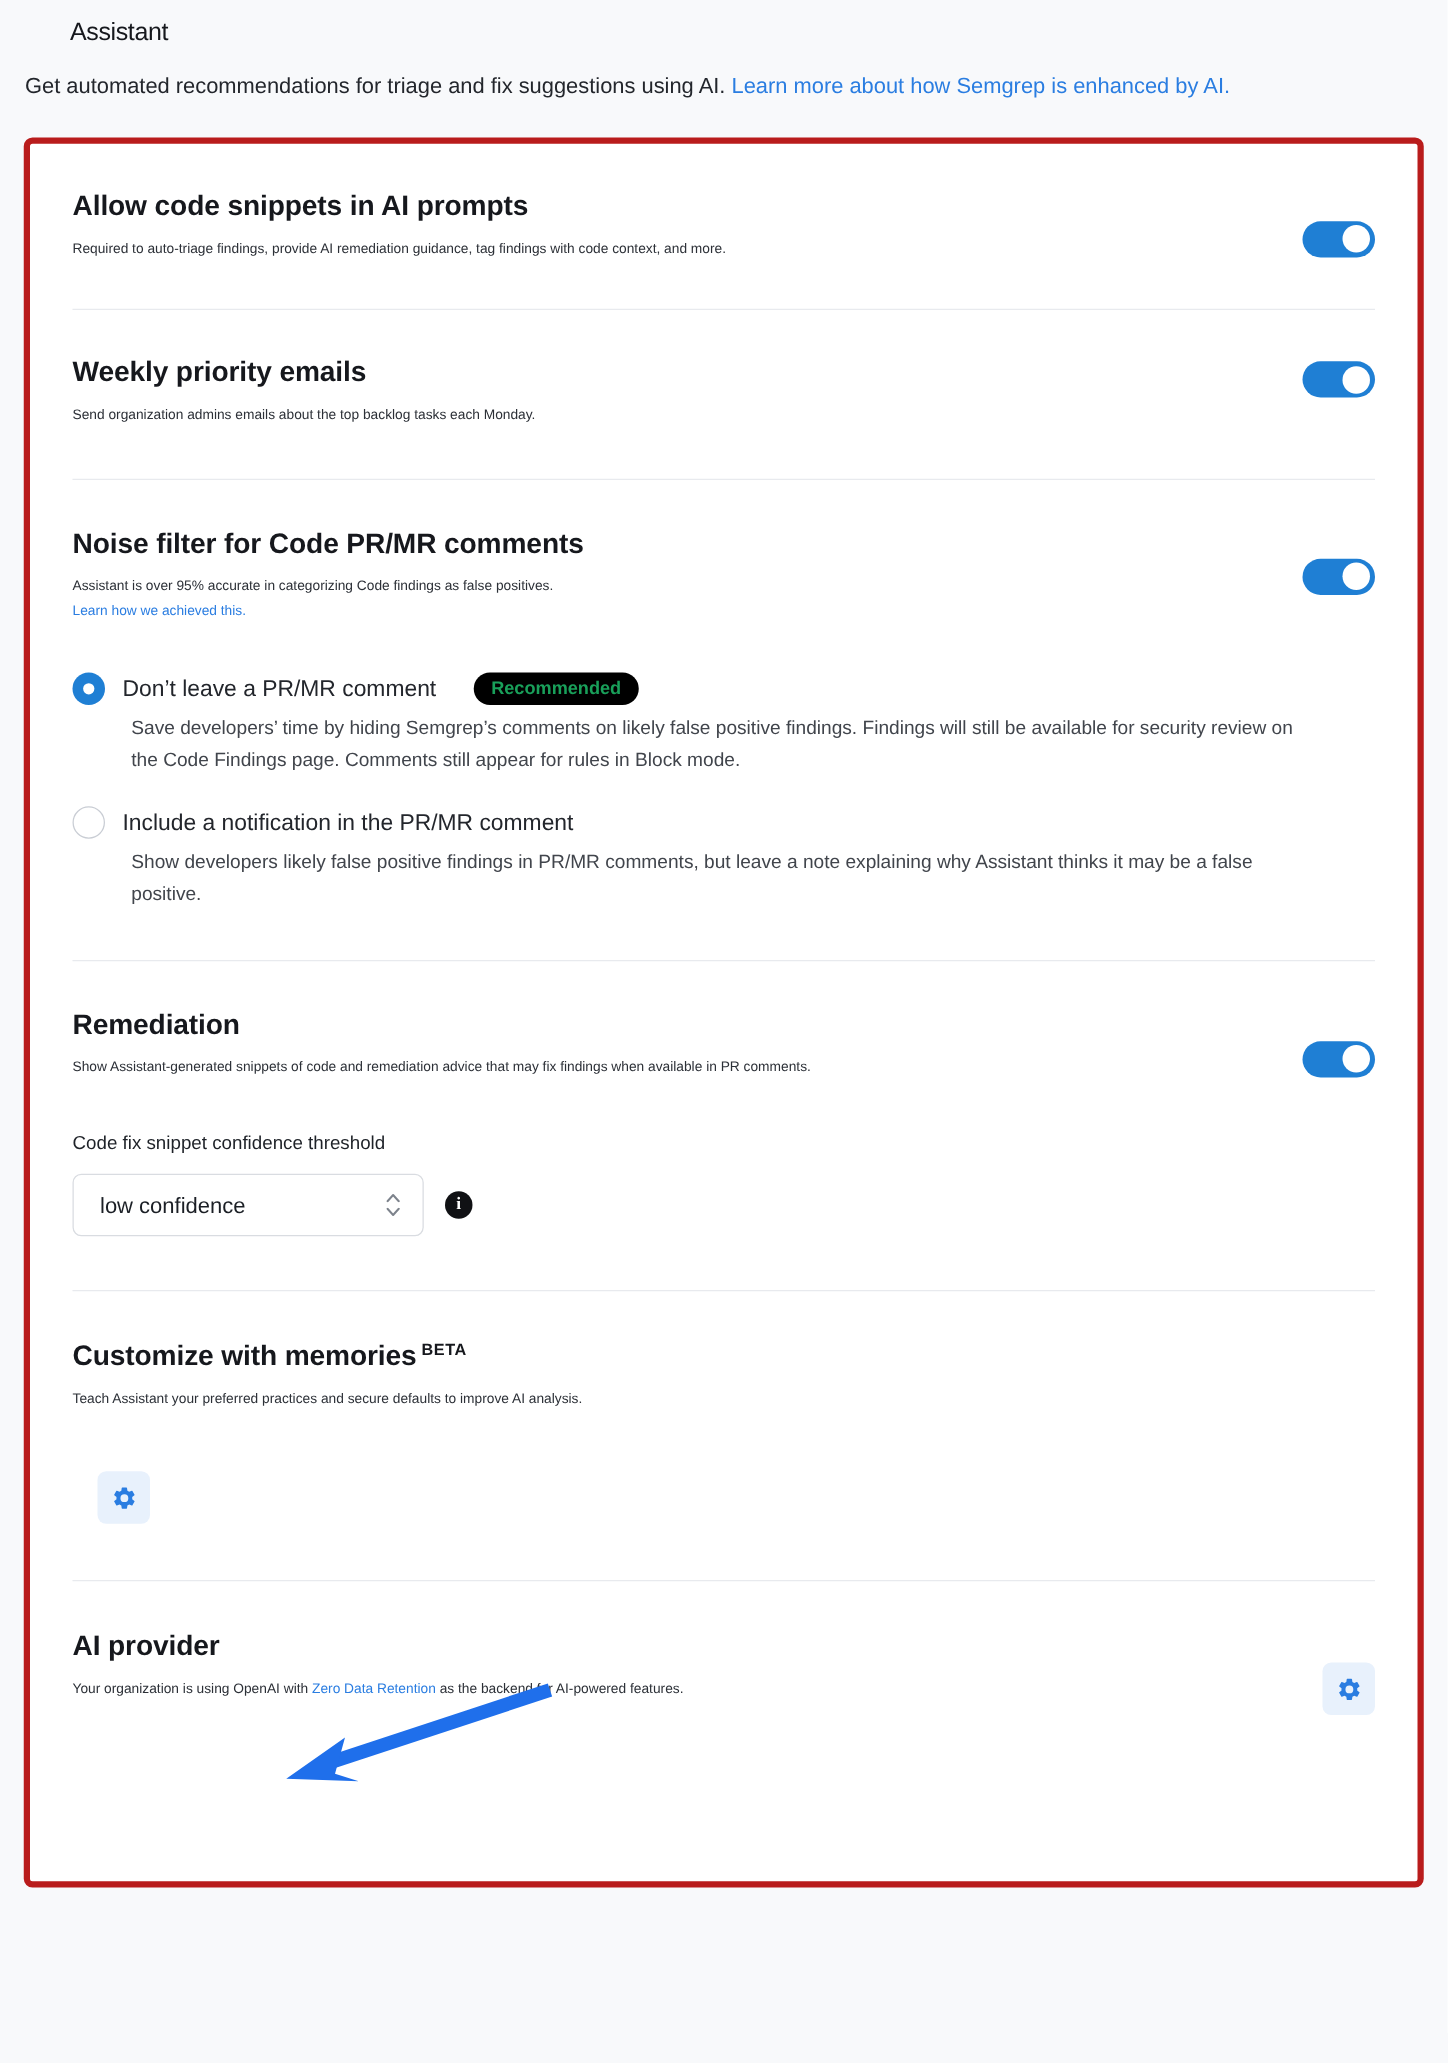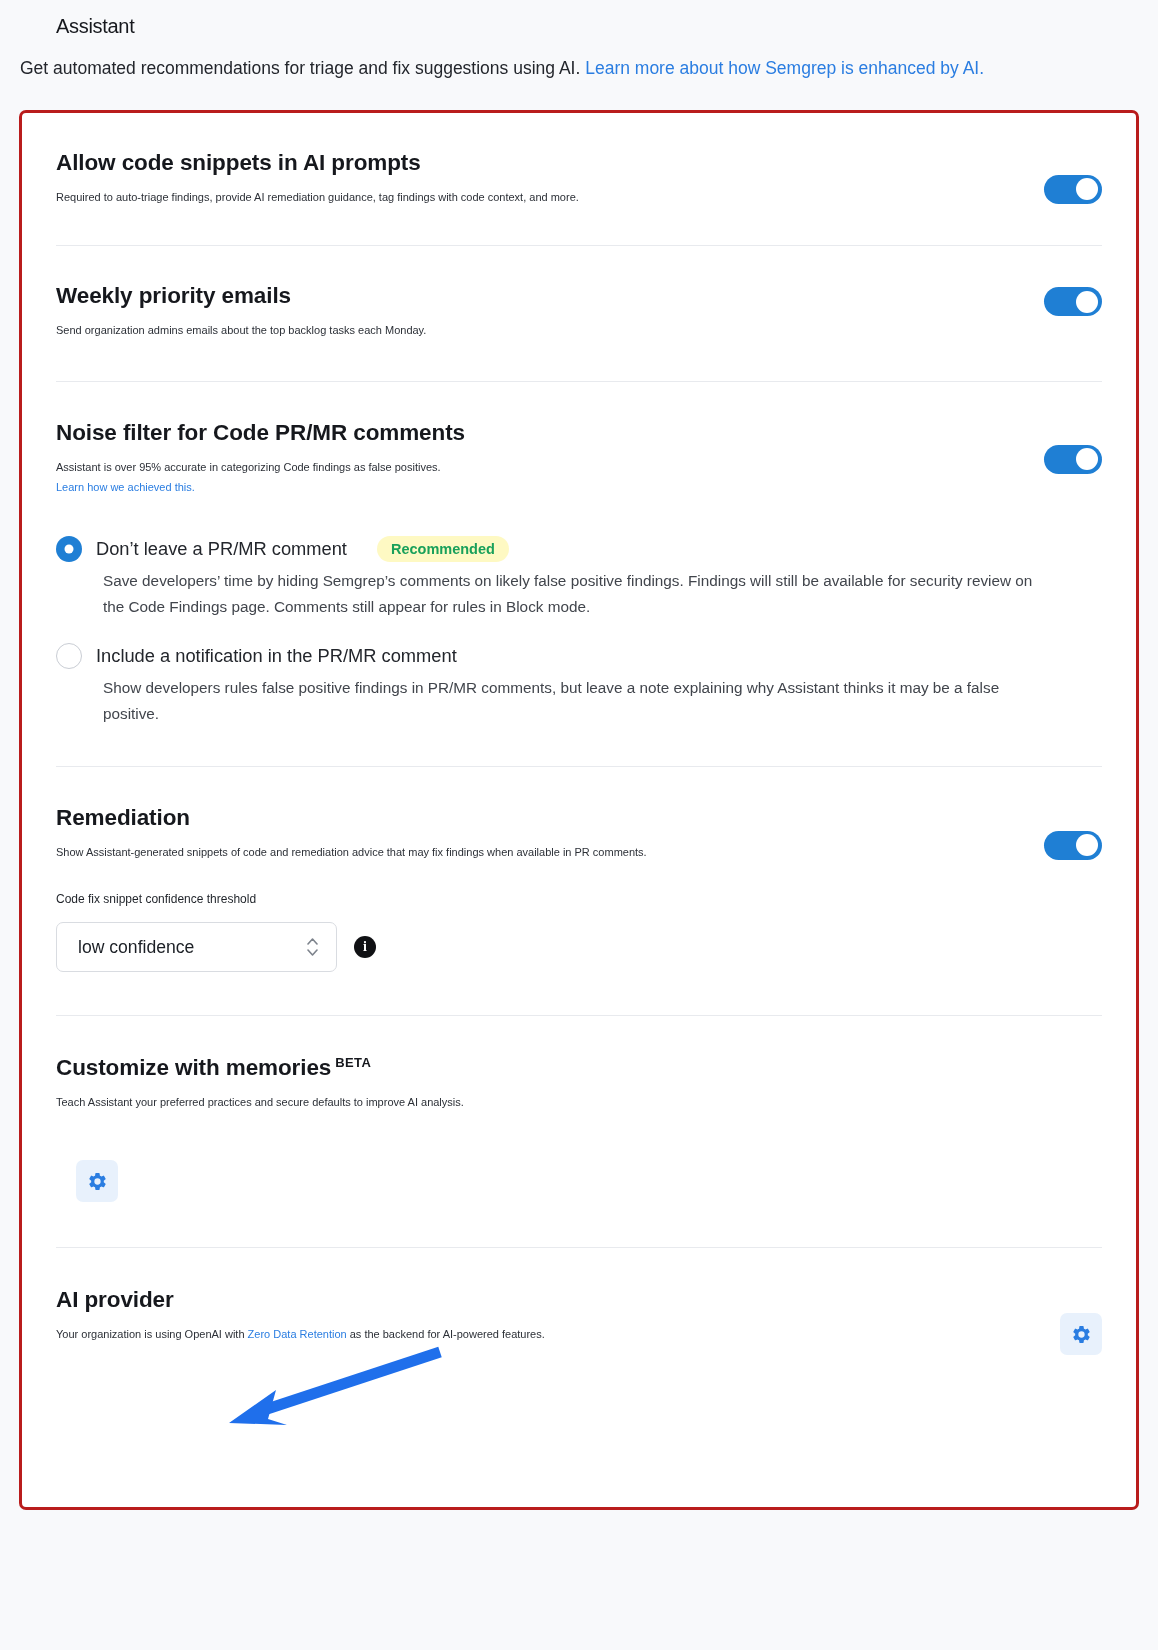--- a/index.html
+++ b/index.html
@@ -43,21 +43,21 @@
   a.link {
     color: #2a7de1;
     text-decoration: none;
     cursor: pointer;
   }
 
   
   .card {
     margin: 24px 19px 0 19px;
     background: #ffffff;
-    border: 3px solid #b91c1c;
+    border: 5px solid #b91c1c;
     border-radius: 7px;
     min-height: 1400px;
     padding: 0 34px;
   }
 
   
   .setting {
     display: flex;
     align-items: flex-start;
     justify-content: space-between;
@@ -159,43 +159,43 @@
   }
 
   .radio-label {
     font-size: 18.3px;
     color: #23262c;
     line-height: 1.2;
   }
 
   .badge {
     display: inline-block;
-    background: #fef9c3;
+    background: #000000;
     color: #19a05a;
     font-size: 14.5px;
     font-weight: bold;
     border-radius: 13px;
     padding: 6px 14px 6px 14px;
     line-height: 1;
     margin-left: 16px;
     white-space: nowrap;
   }
 
   .radio-desc {
     margin: 6px 0 0 47px;
     font-size: 15.3px;
     line-height: 1.66;
     color: #41454c;
     max-width: 950px;
   }
 
   
   .field-label {
-    margin-top: 30px;
-    font-size: 12px;
+    margin-top: 42px;
+    font-size: 15px;
     color: #1e2228;
   }
 
   .select-row {
     margin-top: 16px;
     display: flex;
     align-items: center;
     gap: 17px;
   }
 
@@ -333,21 +333,21 @@
           <div class="badge">Recommended</div>
         </div>
         <div class="radio-desc">Save developers’ time by hiding Semgrep’s comments on likely false positive findings. Findings will still be available for security review on the Code Findings page. Comments still appear for rules in Block mode.</div>
       </div>
 
       <div style="margin-top:24px">
         <div class="radio-row">
           <div class="radio off"></div>
           <div class="radio-label">Include a notification in the PR/MR comment</div>
         </div>
-        <div class="radio-desc">Show developers rules false positive findings in PR/MR comments, but leave a note explaining why Assistant thinks it may be a false positive.</div>
+        <div class="radio-desc">Show developers likely false positive findings in PR/MR comments, but leave a note explaining why Assistant thinks it may be a false positive.</div>
       </div>
     </div>
   </div>
 
   <div class="divider"></div>
 
   <div class="blk-4">
     <div class="setting">
       <div class="setting-body">
         <div class="sec-title">Remediation</div>

